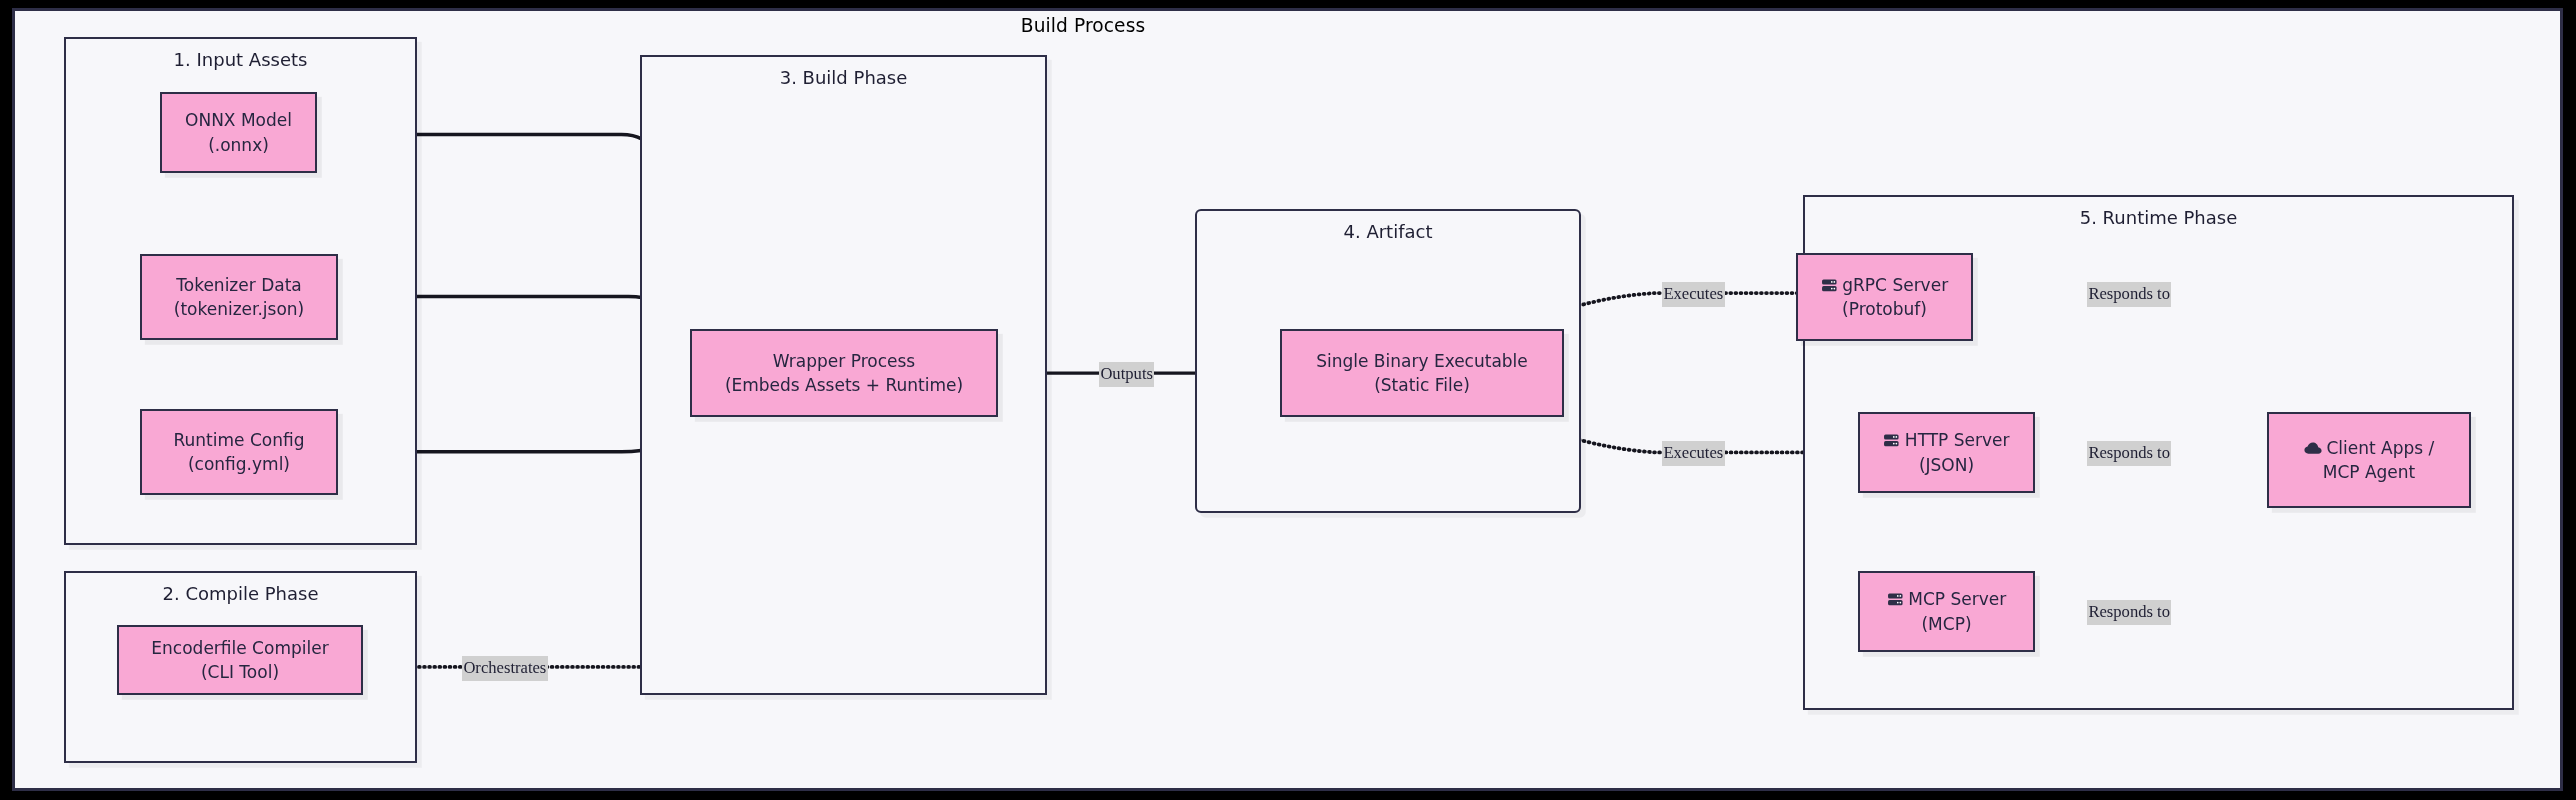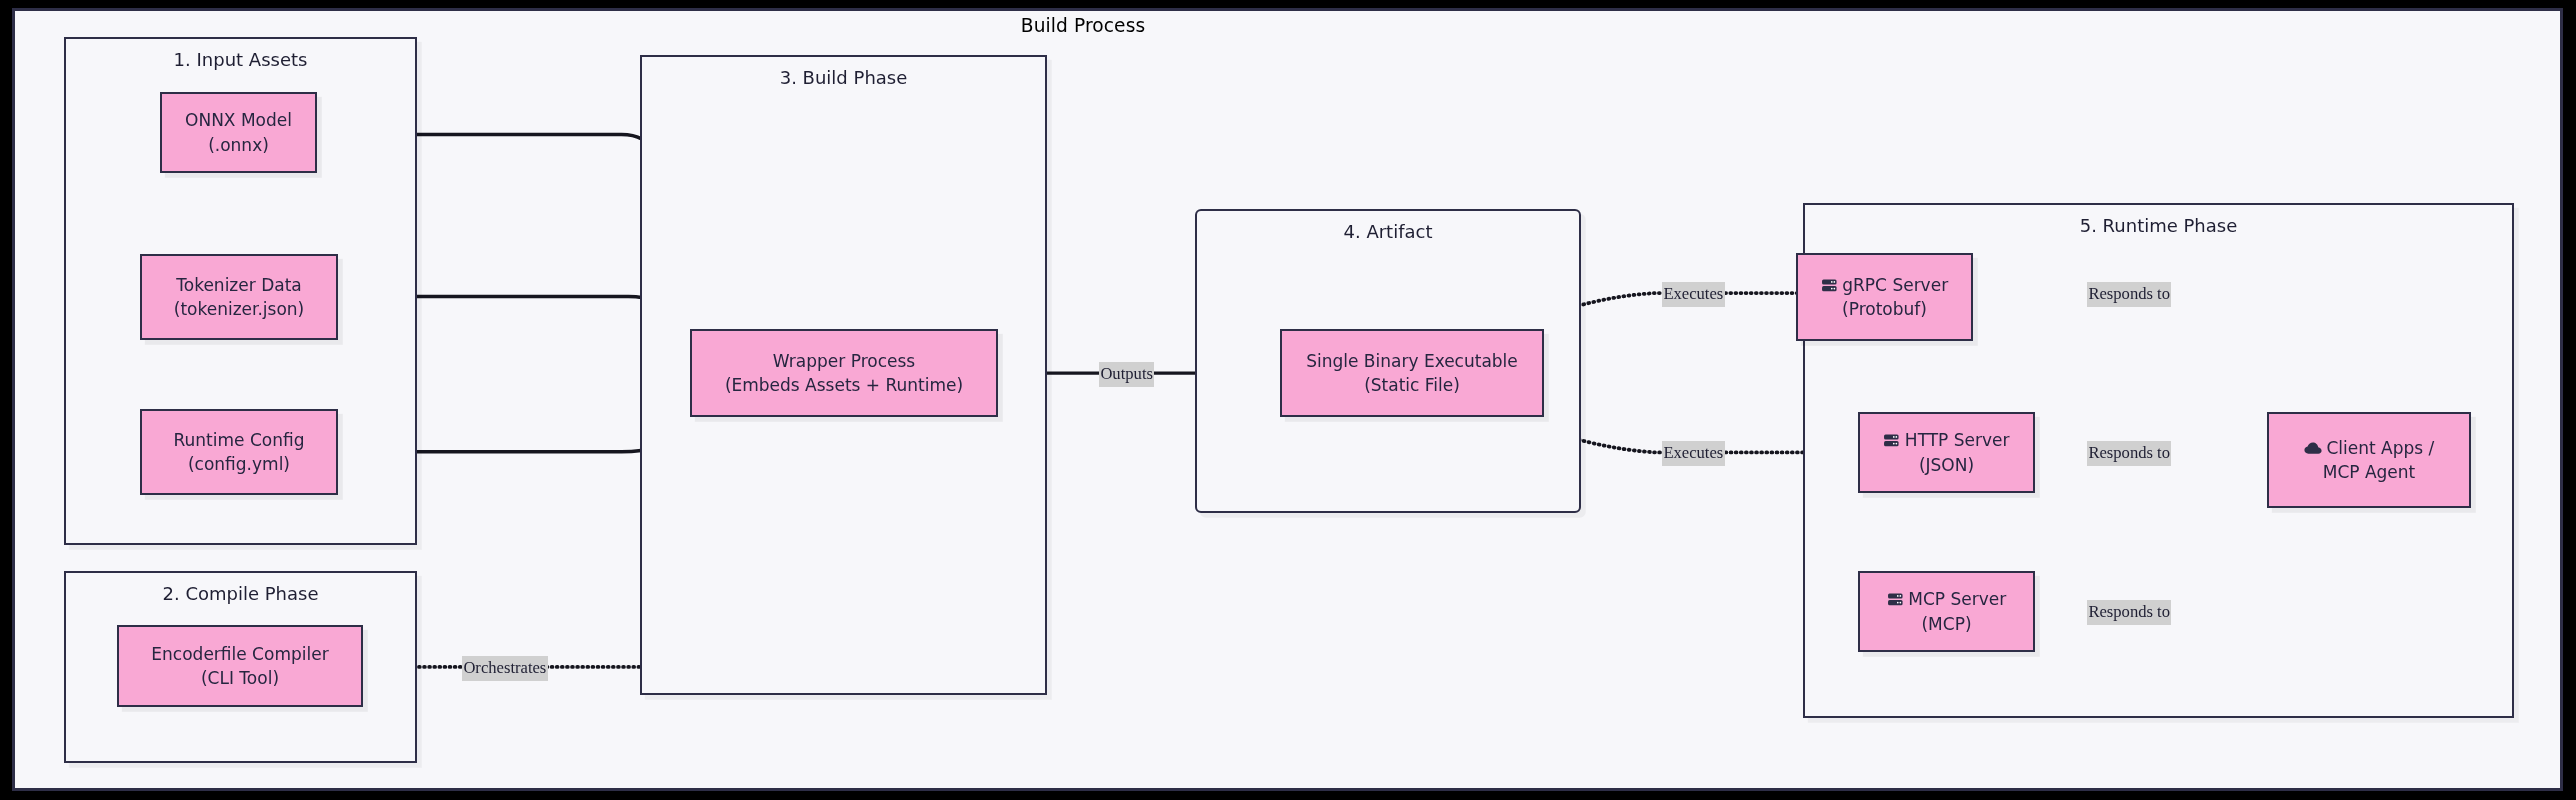--- a/index.html
+++ b/index.html
@@ -164,50 +164,50 @@
   </div>
 
   <div class="cluster" style="left:640px; top:55px; width:407px; height:640px;">
     <div class="cluster-title">3. Build Phase</div>
   </div>
 
   <div class="cluster" style="left:1195px; top:209px; width:386px; height:304px;border-radius:6px;">
     <div class="cluster-title">4. Artifact</div>
   </div>
 
-  <div class="cluster" style="left:1803px; top:195px; width:711px; height:515px;margin-top:8px;">
+  <div class="cluster" style="left:1803px; top:195px; width:711px; height:515px;">
     <div class="cluster-title">5. Runtime Phase</div>
   </div>
 
   <div class="node" style="left:160px; top:92px; width:157px; height:81px;">
     <div class="line">ONNX Model</div>
     <div class="line">(.onnx)</div>
   </div>
 
   <div class="node" style="left:140px; top:254px; width:198px; height:86px;">
     <div class="line">Tokenizer Data</div>
     <div class="line">(tokenizer.json)</div>
   </div>
 
   <div class="node" style="left:140px; top:409px; width:198px; height:86px;">
     <div class="line">Runtime Config</div>
     <div class="line">(config.yml)</div>
   </div>
 
-  <div class="node" style="left:117px; top:625px; width:246px; height:82px;">
+  <div class="node" style="left:117px; top:625px; width:246px; height:70px;">
     <div class="line">Encoderfile Compiler</div>
     <div class="line">(CLI Tool)</div>
   </div>
 
   <div class="node" style="left:690px; top:329px; width:308px; height:88px;">
     <div class="line">Wrapper Process</div>
     <div class="line">(Embeds Assets + Runtime)</div>
   </div>
 
-  <div class="node" style="left:1280px; top:329px; width:264px; height:88px;">
+  <div class="node" style="left:1280px; top:329px; width:284px; height:88px;">
     <div class="line">Single Binary Executable</div>
     <div class="line">(Static File)</div>
   </div>
 
   <div class="node" style="left:1796px; top:253px; width:177px; height:88px;">
     <div class="line">
       <span class="icon">
         <svg class="icon-svg" width="16.6" height="16.6" viewBox="0 0 24 24" aria-hidden="true">
           <rect x="1.5" y="3.5" width="21" height="7.4" rx="2.2" fill="#2e2e47"></rect>
           <rect x="1.5" y="13.1" width="21" height="7.4" rx="2.2" fill="#2e2e47"></rect>

